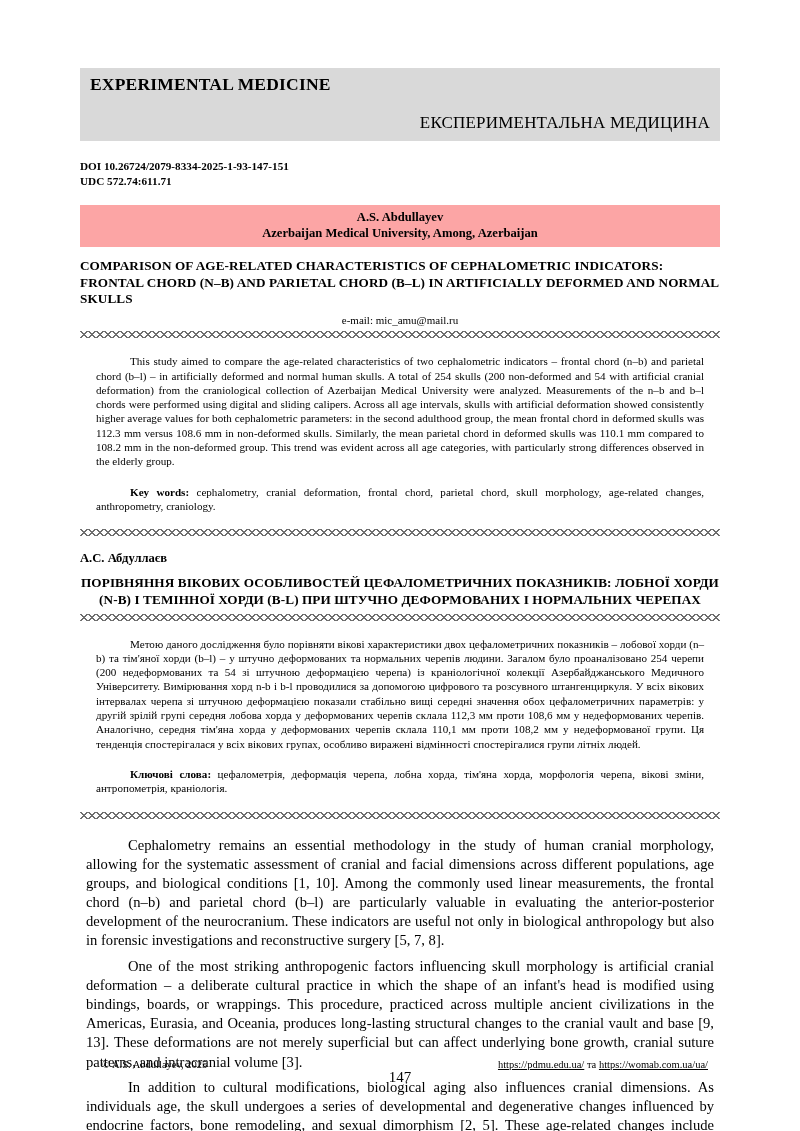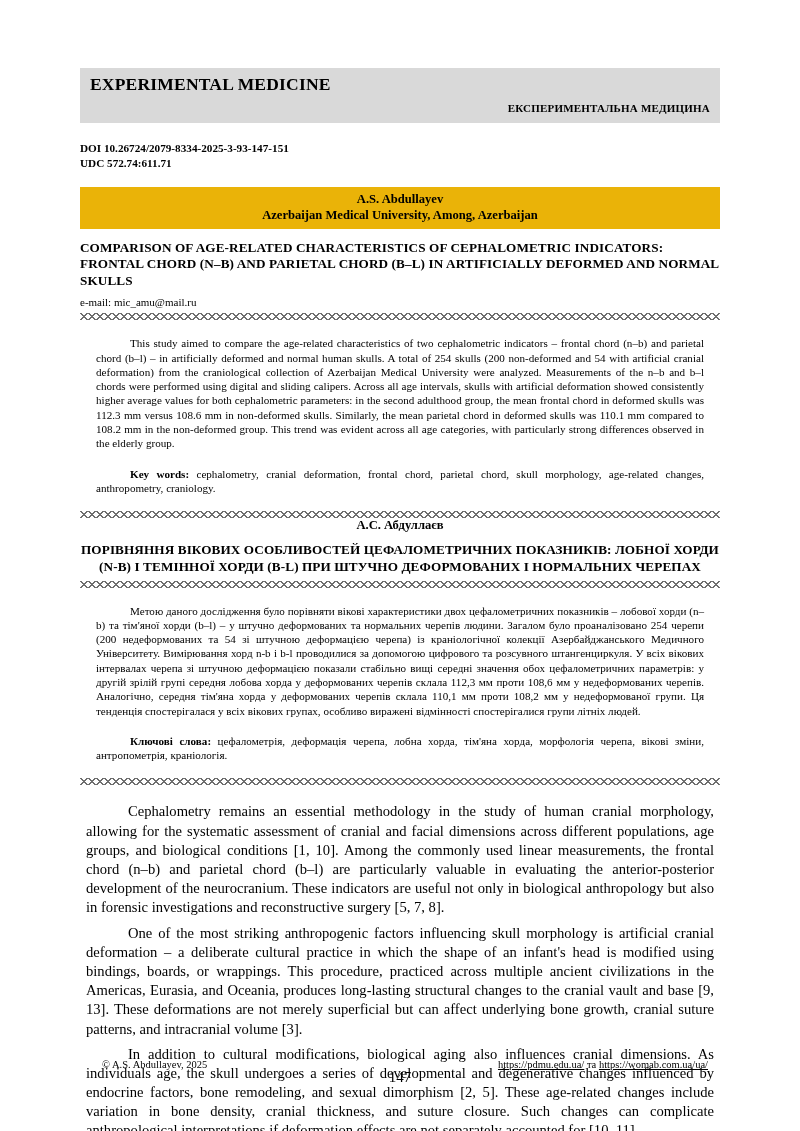--- a/index.html
+++ b/index.html
@@ -34,40 +34,40 @@
     width: 640px;
   }
   .head-band .left-title {
     font-size: 17.5px;
     font-weight: bold;
     letter-spacing: 0.2px;
     line-height: 1.18;
     text-align: left;
   }
   .head-band .right-title {
-    font-size: 11px;
-    font-weight: bold;
+    font-size: 17px;
+    font-weight: normal;
     letter-spacing: 0.2px;
     line-height: 1.18;
     text-align: right;
-    margin-top: 7px;
+    margin-top: 18px;
   }
 
   
   .ids {
     margin-top: 18px;
     font-size: 11.2px;
     font-weight: bold;
     line-height: 1.35;
   }
 
   
   .author-band {
     margin-top: 16px;
-    background: #eab308;
+    background: #fca5a5;
     width: 640px;
     box-sizing: border-box;
     padding: 4px 0 5px 0;
     text-align: center;
   }
   .author-band .author-name {
     font-size: 12.6px;
     font-weight: bold;
     line-height: 1.3;
   }
@@ -81,21 +81,21 @@
   .article-title {
     margin-top: 11px;
     font-size: 13.2px;
     font-weight: bold;
     line-height: 1.28;
     letter-spacing: 0.1px;
   }
 
   .email-line {
     margin-top: 6px;
-    text-align: left;
+    text-align: center;
     font-size: 11px;
   }
 
   
   .zigzag {
     height: 7px;
     width: 640px;
     margin: 5px 0 0 0;
     background-repeat: repeat-x;
     background-size: 8px 7px;
@@ -111,21 +111,22 @@
     text-align: justify;
     text-justify: inter-word;
     margin-top: 4px;
     margin-bottom: 3px;
   }
   .abstract p { margin: 16px; text-indent: 34px; }
   .kw-label { font-weight: bold; }
 
   
   .uk-author {
-    text-align: center;
+    margin-top: 15px;
+    text-align: left;
     font-size: 12.6px;
     font-weight: bold;
   }
   .uk-title {
     margin-top: 8px;
     text-align: center;
     font-size: 13.2px;
     font-weight: bold;
     line-height: 1.3;
     letter-spacing: 0.1px;
@@ -180,21 +181,21 @@
 <body>
 
 <div class="page">
 
   <div class="head-band">
     <div class="left-title">EXPERIMENTAL MEDICINE</div>
     <div class="right-title">ЕКСПЕРИМЕНТАЛЬНА МЕДИЦИНА</div>
   </div>
 
   <div class="ids">
-    <div>DOI 10.26724/2079-8334-2025-3-93-147-151</div>
+    <div>DOI 10.26724/2079-8334-2025-1-93-147-151</div>
     <div>UDC 572.74:611.71</div>
   </div>
 
   <div class="author-band">
     <div class="author-name">A.S. Abdullayev</div>
     <div class="author-affil">Azerbaijan Medical University, Among, Azerbaijan</div>
   </div>
 
   <div class="article-title">COMPARISON OF AGE-RELATED CHARACTERISTICS OF CEPHALOMETRIC INDICATORS: FRONTAL CHORD (N–B) AND PARIETAL CHORD (B–L) IN ARTIFICIALLY DEFORMED AND NORMAL SKULLS</div>
 

